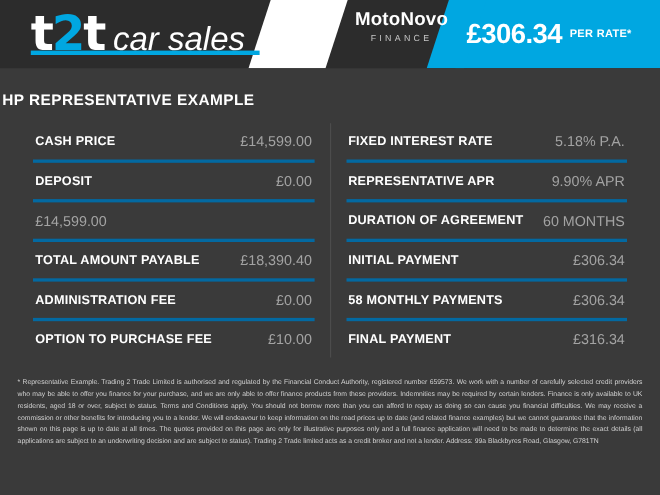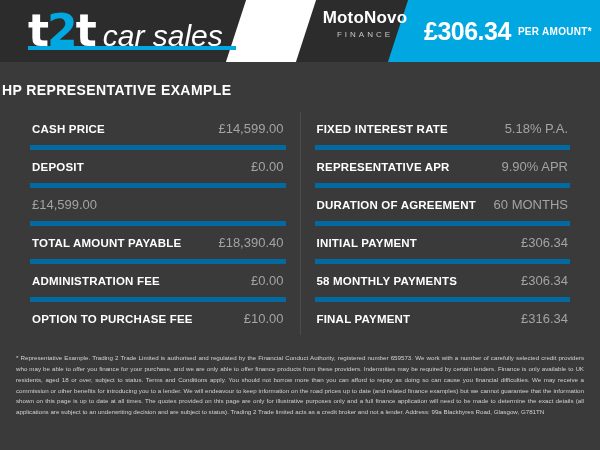--- a/index.html
+++ b/index.html
@@ -176,21 +176,21 @@
   }
   .col {
     flex: 1;
     padding: 0 14px;
   }
   .col.left { border-right: 1px solid #4c4c4c; }
   .row {
     display: flex;
     justify-content: space-between;
     align-items: center;
-    border-bottom: 5px solid #0369a1;
+    border-bottom: 3px solid #0369a1;
     padding: 9px 2px 9px 2px;
     min-height: 33px;
   }
   .row:last-child { border-bottom: none; }
   .row .label {
     color: #ffffff;
     font-size: 11.5px;
     font-weight: 700;
     letter-spacing: 0.2px;
     text-transform: uppercase;
@@ -234,21 +234,21 @@
     <div class="motonovo">
       <div class="mn-line1">
         <span class="mn-moto">Moto</span><span class="mn-novo">Novo</span>
       </div>
       <div class="mn-line2">FINANCE</div>
     </div>
 
     <div class="blue-panel">
       <div class="price-wrap">
         <span class="price-amount">£306.34</span>
-        <span class="price-per">PER AMOUNT*</span>
+        <span class="price-per">PER RATE*</span>
       </div>
     </div>
   </div>
 
   <div class="section-title">HP REPRESENTATIVE EXAMPLE</div>
 
   <div class="tables">
 
     <div class="col left">
       <div class="row">

